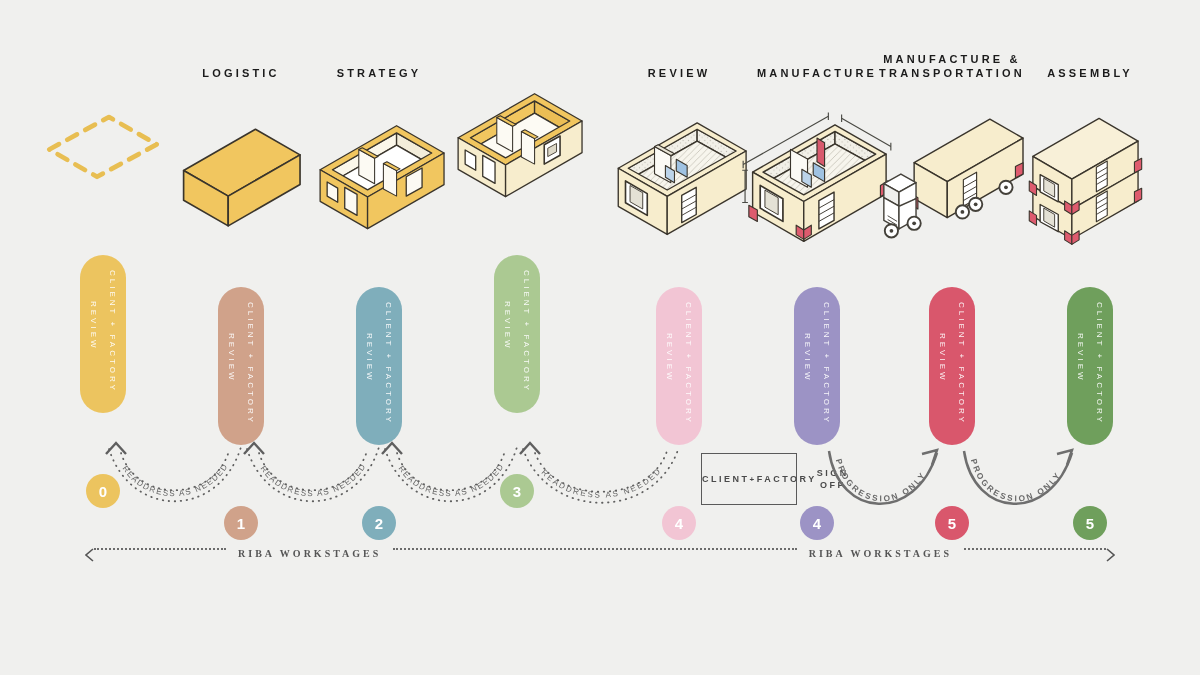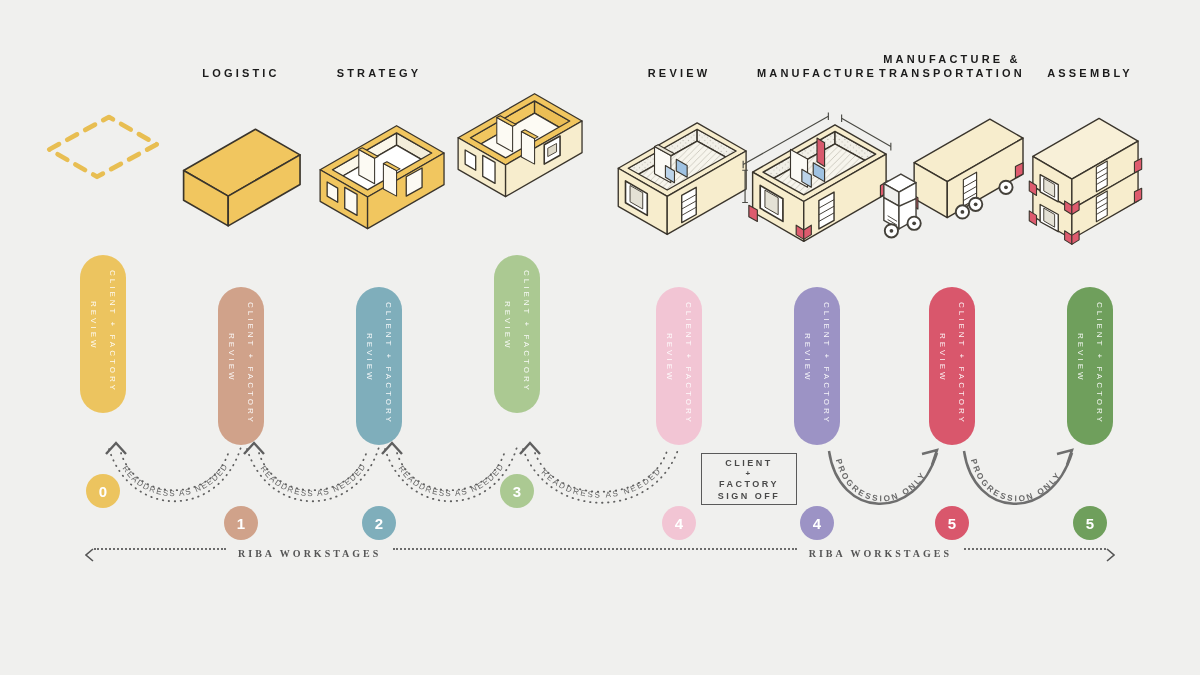--- a/index.html
+++ b/index.html
@@ -15,21 +15,21 @@
   .pill{position:relative;margin-top:29px;width:46px;height:158px;border-radius:23px;flex:none;}
   .pill .pl1{position:absolute;top:15px;right:9px;writing-mode:vertical-rl;font-size:8px;letter-spacing:3px;color:rgba(255,255,255,.92);}
   .pill .pl2{position:absolute;top:46px;left:9px;writing-mode:vertical-rl;font-size:8px;letter-spacing:3px;color:rgba(255,255,255,.92);}
 
   .num{margin-top:61px;width:34px;height:34px;border-radius:50%;display:flex;align-items:center;justify-content:center;
     color:#fff;font-size:15px;font-weight:bold;flex:none;}
 
   
   .arc{position:absolute;top:441px;}
   .signoff{position:absolute;left:701px;top:453px;width:94px;height:50px;border:1.5px solid #5A5A5A;
-    display:flex;flex-direction:column;align-items:center;justify-content:center;
+    display:flex;flex-direction:row;align-items:center;
     font-size:9px;font-weight:bold;letter-spacing:2.5px;color:#4A4A4A;line-height:12px;text-align:center;}
   .signoff .plus{font-size:8px;line-height:9px;}
 
   
   .footer{position:absolute;left:85px;right:85px;top:548px;height:20px;display:flex;align-items:flex-start;font-family:Liberation Serif, serif;}
   .dotline{border-top:2px dotted #6B6B6B;height:0;}
   .seg-a{flex:0.93;}
   .seg-b{flex:2.84;}
   .seg-c{flex:1;}
   .riba{font-size:10px;font-weight:bold;letter-spacing:3px;color:#555;padding:0 12px;white-space:nowrap;}

